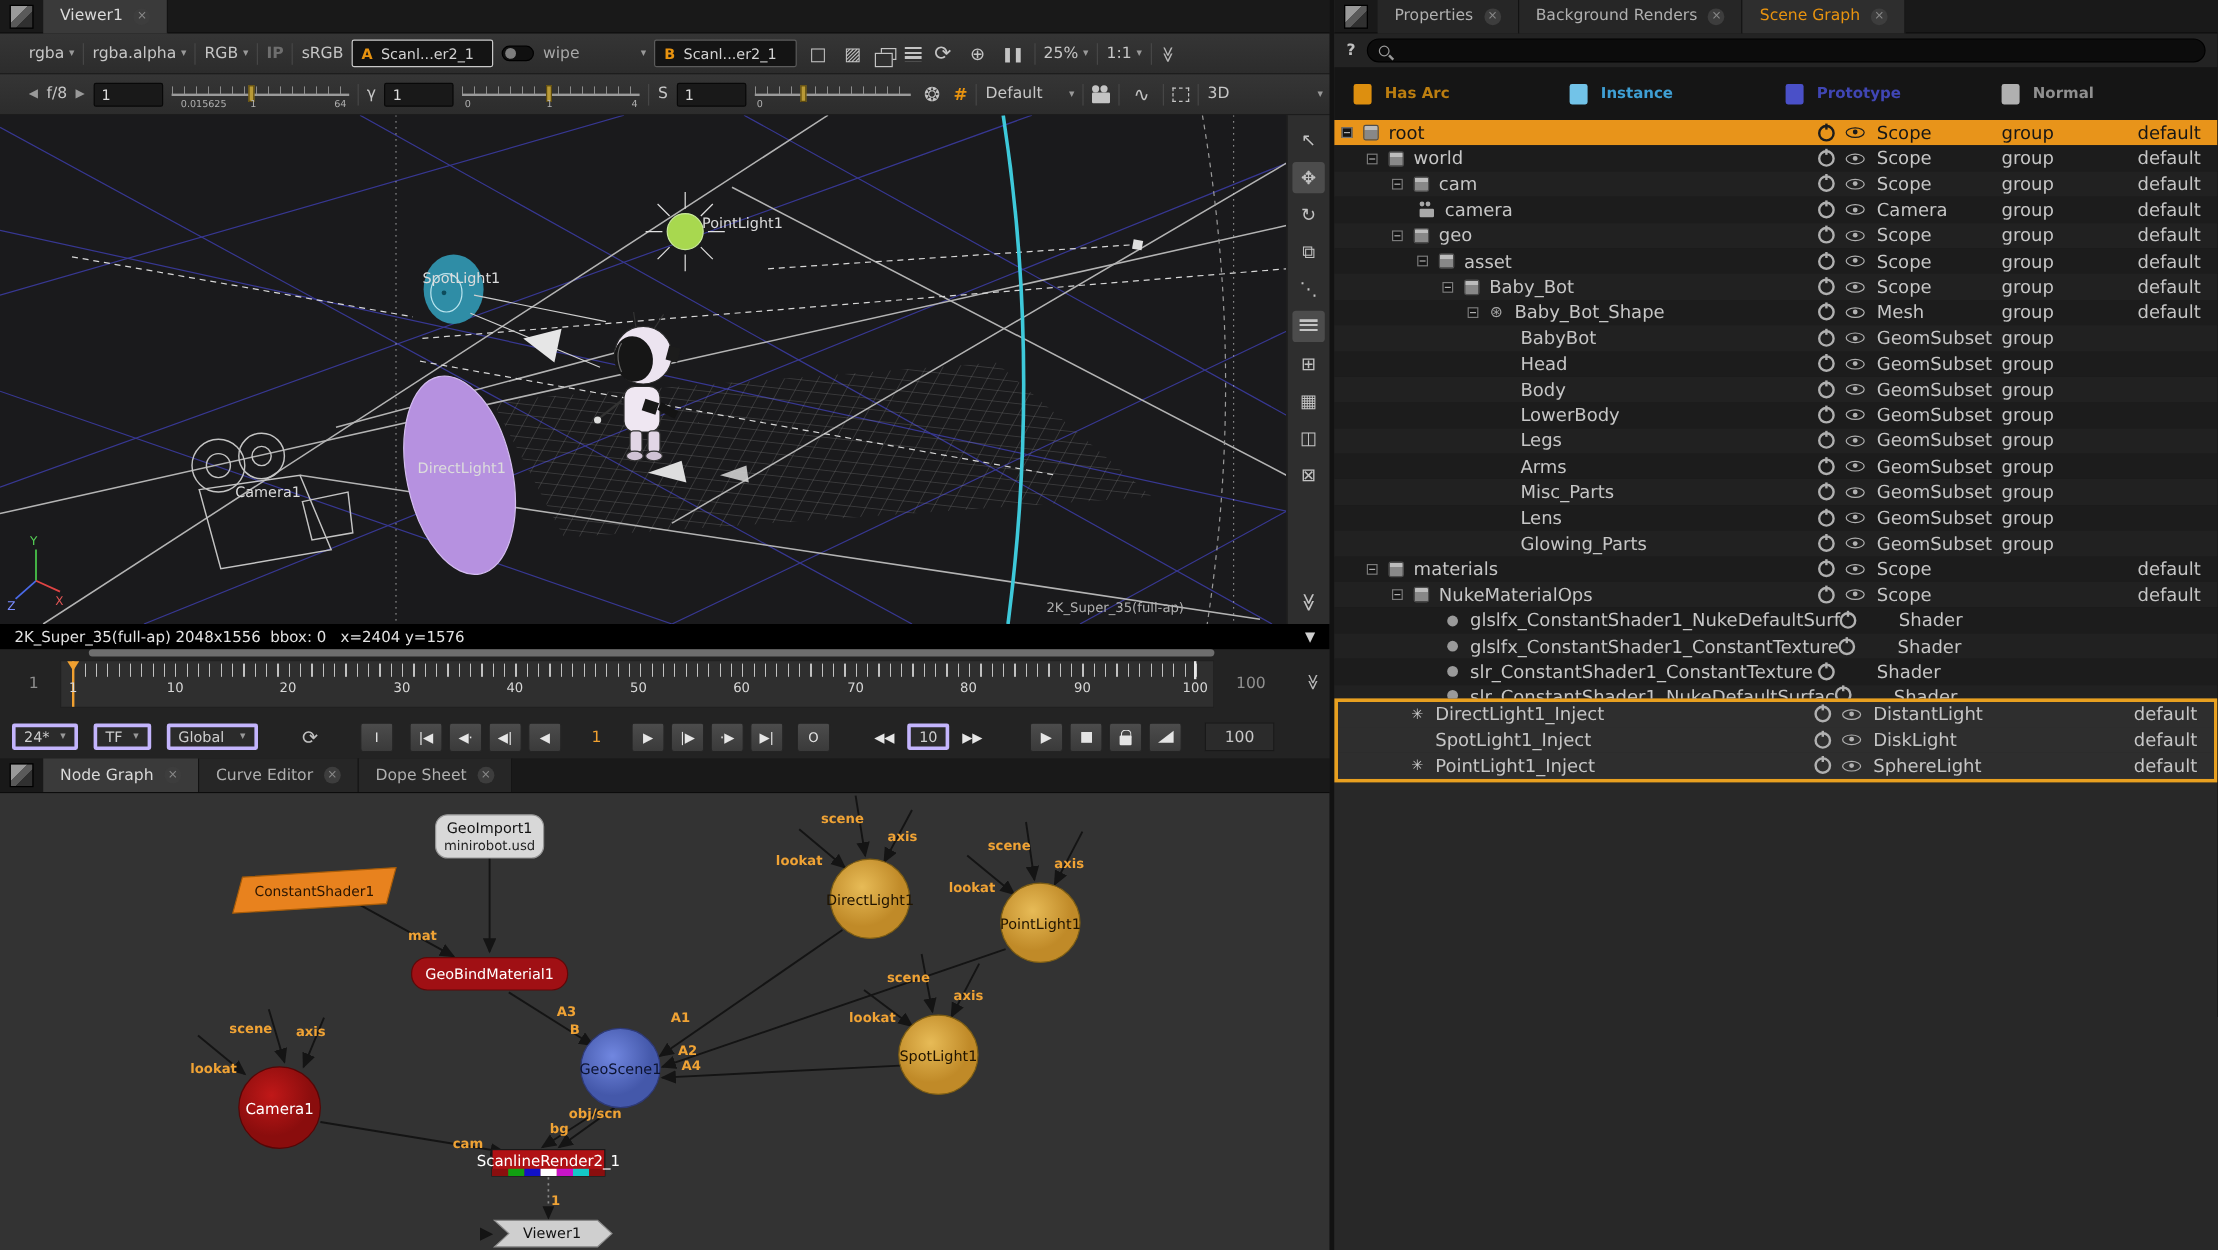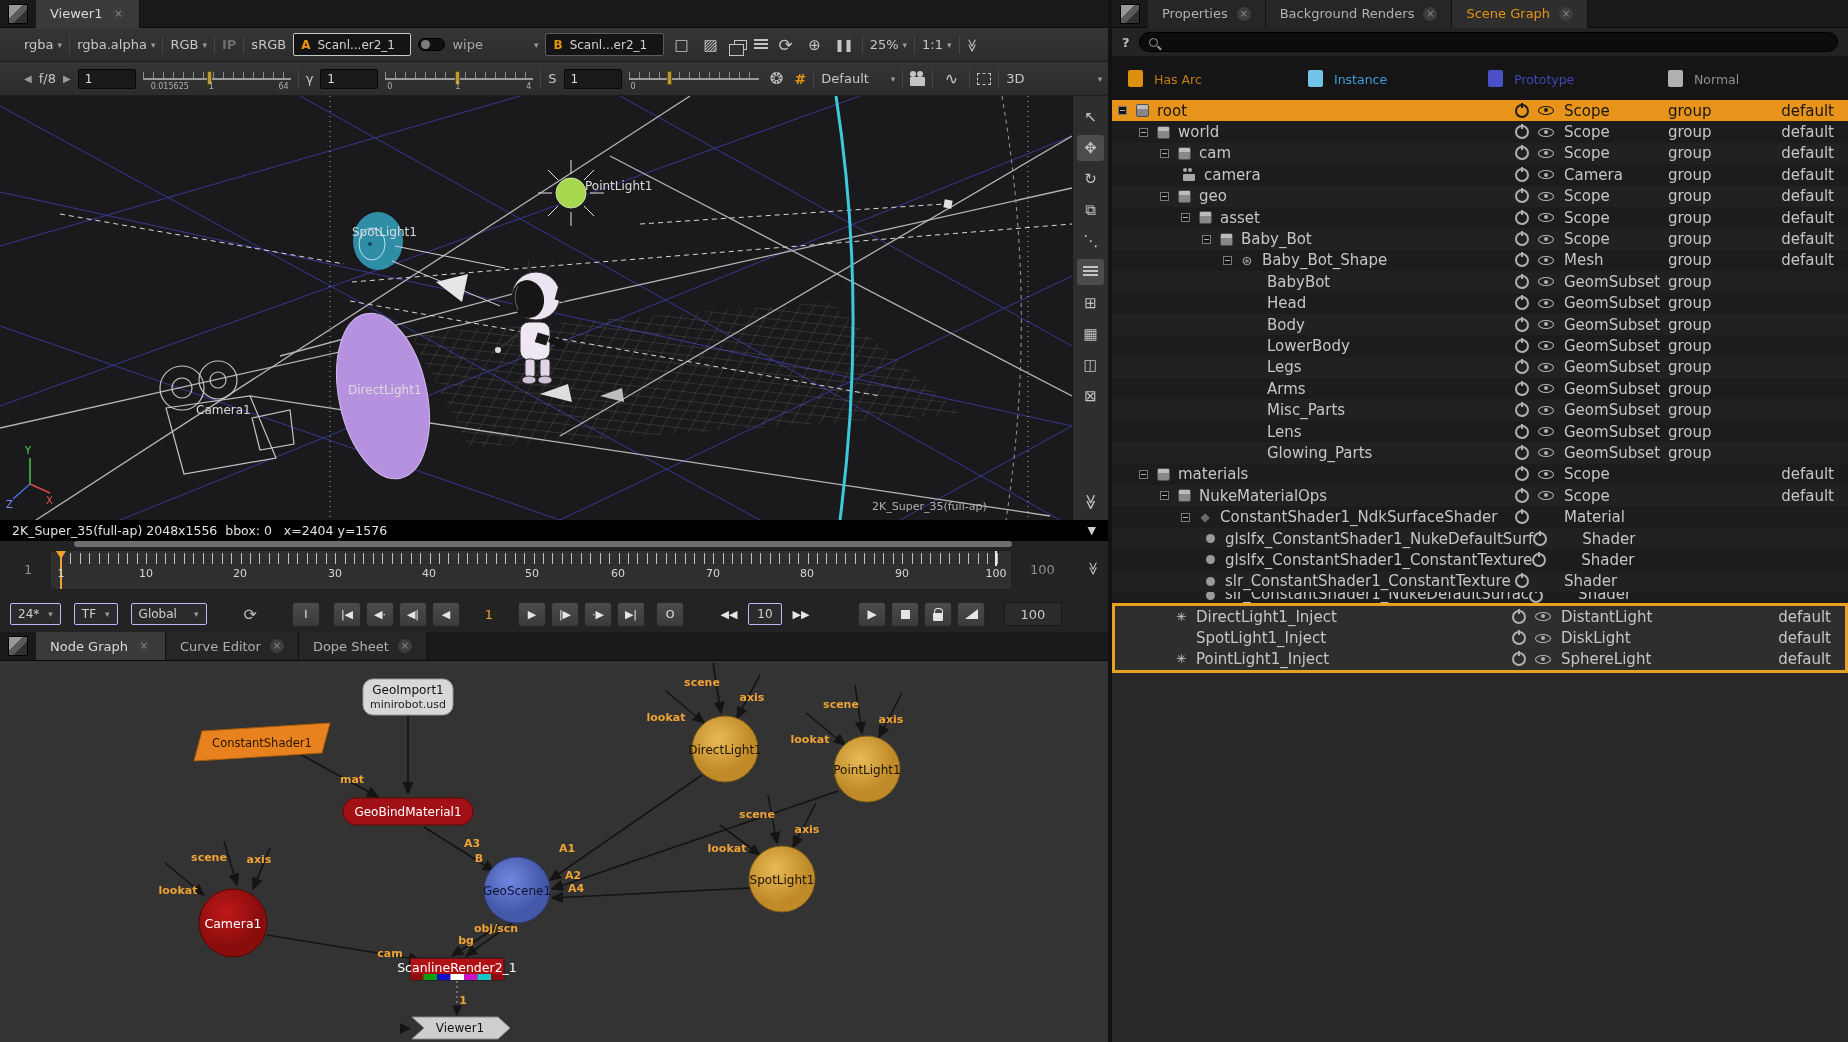--- a/index.html
+++ b/index.html
@@ -53,42 +53,42 @@
 #ruler{position:absolute;left:50px;top:550px;width:962px;height:40px;background:#2f2f2f;border:1px solid #202020}
 #ruler .ticks{position:absolute;left:10px;right:6px;top:2px;height:11px;background:repeating-linear-gradient(90deg,#c2c2c2 0 1px,transparent 1px 9.45px)}
 #ruler .num{position:absolute;top:16px;font-size:11px;color:#d8d8d8;transform:translateX(-50%)}
 #ruler .endline{position:absolute;top:0;height:15px;width:2px;background:#e8e8e8}
 .ph{position:absolute;top:0;width:11px;height:40px}
 .ph::before{content:"";position:absolute;left:0;top:0;border:5px solid transparent;border-top:8px solid #f0a030}
 .ph::after{content:"";position:absolute;left:4px;top:0;width:2px;height:38px;background:#f0a030}
 .tl-side{position:absolute;font-size:13px;color:#8f8f8f}
 #tl-chev{position:absolute;left:1088px;top:560px}
 #transport{position:absolute;left:0;top:596px;width:1108px;height:36px;display:flex;align-items:center;padding:0 10px;gap:5px}
-.fpsbox{display:flex;align-items:center;gap:5px;background:#2b2b2b;border:1px solid #c4b5fd;border-radius:2px;height:22px;padding:0 7px;font-size:12px;color:#cfcfcf}
+.fpsbox{display:flex;align-items:center;gap:5px;background:#2b2b2b;border:3px solid #c4b5fd;border-radius:2px;height:22px;padding:0 7px;font-size:12px;color:#cfcfcf}
 .tbtn{min-width:28px;height:25px;background:linear-gradient(#4c4c4c,#3a3a3a);border:1px solid #252525;border-radius:3px;color:#e6e6e6;font-size:11px;display:flex;align-items:center;justify-content:center;padding:0 4px;flex:0 0 auto}
 .frameCur{color:#f0a030;font-size:13px;width:48px;text-align:center}
 .endbox{background:#2b2b2b;border:1px solid #191919;height:24px;min-width:58px;display:flex;align-items:center;justify-content:center;color:#c8c8c8;font-size:13px}
 .loop{color:#c0c0c0;font-size:16px}
 .ic-lock{position:relative;width:10px;height:8px;background:#e4e4e4;border-radius:1px;margin-top:5px}
 .ic-lock::before{content:"";position:absolute;top:-5px;left:1px;width:7px;height:6px;border:1.5px solid #e4e4e4;border-bottom:none;border-radius:4px 4px 0 0}
 .ic-stop{width:9px;height:9px;background:#e4e4e4}
 .ic-ramp{width:0;height:0;border-left:13px solid transparent;border-bottom:10px solid #e4e4e4}
 
 #ngtabs{left:0;top:632px;width:1108px;height:29px}
 #ngcanvas{position:absolute;left:0;top:661px;width:1108px;height:381px;background:#333333}
 
 #rpanel{position:absolute;left:1112px;top:0;width:736px;height:1042px;background:#282828}
 #rtabs{left:0;top:0;width:736px;height:28px}
 #rsearch{position:absolute;left:0;top:28px;width:736px;height:28px;background:#232323;display:flex;align-items:center;padding:0 10px;gap:9px}
 .q{color:#c0c0c0;font-weight:bold;font-size:13px}
 .searchbox{flex:1;height:20px;background:#0c0c0c;border:1px solid #000;border-radius:10px;display:flex;align-items:center;padding:0 9px}
 .mag{width:9px;height:9px;border:1.5px solid #9a9a9a;border-radius:50%;position:relative}
 .mag::after{content:"";position:absolute;left:7px;top:8px;width:5px;height:1.5px;background:#9a9a9a;transform:rotate(45deg)}
 #rlegend{position:absolute;left:0;top:56px;width:736px;height:44px;background:#151515;display:flex;align-items:center;padding-left:16px}
-.lgi{display:flex;align-items:flex-end;gap:11px;width:194px;font-size:12.5px;font-weight:normal}
+.lgi{display:flex;align-items:flex-start;gap:11px;width:194px;font-size:12.5px;font-weight:bold}
 .sw{width:15px;height:17px;border-radius:2px}
 .lg0 .sw{background:#dd8f0f}.lg0 .lb{color:#bc7e10}
 .lg1 .sw{background:#72c3e8}.lg1 .lb{color:#3f9fd4}
 .lg2 .sw{background:#4a50c8}.lg2 .lb{color:#4046b4}
 .lg3 .sw{background:#b0b0b0}.lg3 .lb{color:#8f8f8f}
 #rtable{position:absolute;left:0;top:100px;width:736px}
 .sghead{display:flex;align-items:center;height:24px;background:#1f1f1f;border-top:1px solid #0f0f0f;border-bottom:1px solid #0f0f0f;font-size:12px;color:#c2c2c2}
 .h-path{flex:1;text-align:center}
 .ty{width:104px}.kd{width:84px}.pp{width:96px;text-align:right;padding-right:14px}
 .sghead .ty,.sghead .kd{text-align:center}
@@ -112,21 +112,21 @@
 .nm{white-space:nowrap}
 .sp{flex:1}
 .pwr{width:14px;height:14px;border:2px solid #b0b0b0;border-radius:50%;position:relative;margin-right:9px;flex:0 0 auto}
 .pwr::after{content:"";position:absolute;left:calc(50% - 1px);top:-3px;width:2px;height:5px;background:#b0b0b0}
 .eye{width:16px;height:9px;border:1.5px solid #b0b0b0;border-radius:50%;position:relative;margin-right:10px;flex:0 0 auto}
 .eye::after{content:"";position:absolute;left:4.5px;top:1.2px;width:4px;height:4px;border-radius:50%;background:#b0b0b0}
 .noeye .eye{visibility:hidden}
 .sel{background:#e8941a !important;color:#161616}
 .sel .pwr,.sel .eye{border-color:#1c1c1c}
 .sel .pwr::after,.sel .eye::after{background:#1c1c1c}
-.clip{height:11px;overflow:hidden;align-items:flex-end;padding-top:1px}
+.clip{height:11px;overflow:hidden;align-items:flex-start;padding-top:1px}
 #hlbox{border:3px solid #e8a020;background:#2c2c2c}
 #hlbox .sgrow{background:#2e2e2e}
 #hlbox .indent{width:58px}
 .sghead .pwr,.sghead .eye{transform:scale(.85)}
 
 text{font-family:"DejaVu Sans",sans-serif}
 .nglbl{fill:#f0a335;font-size:11px;font-weight:600}
 .vplbl{fill:#dcdcdc;font-size:12px}
 </style>
 </head>
@@ -858,32 +858,20 @@
             <span class="exp"></span>
             <span class="sgicon"></span>
             <span class="nm">NukeMaterialOps</span>
             <span class="sp"></span>
             <span class="pwr"></span>
             <span class="eye"></span>
             <span class="ty">Scope</span>
             <span class="kd"></span>
             <span class="pp">default</span>
           </div>
-          <div class="sgrow lvl3 hasexp ic-mat noeye">
-            <span class="indent"></span>
-            <span class="exp"></span>
-            <span class="sgicon"></span>
-            <span class="nm">ConstantShader1_NdkSurfaceShader</span>
-            <span class="sp"></span>
-            <span class="pwr"></span>
-            <span class="eye"></span>
-            <span class="ty">Material</span>
-            <span class="kd"></span>
-            <span class="pp"></span>
-          </div>
           <div class="sgrow lvl4 ic-sphere noeye">
             <span class="indent"></span>
 
             <span class="sgicon"></span>
             <span class="nm">glslfx_ConstantShader1_NukeDefaultSurf</span>
             <span class="sp"></span>
             <span class="pwr"></span>
             <span class="eye"></span>
             <span class="ty">Shader</span>
             <span class="kd"></span>

